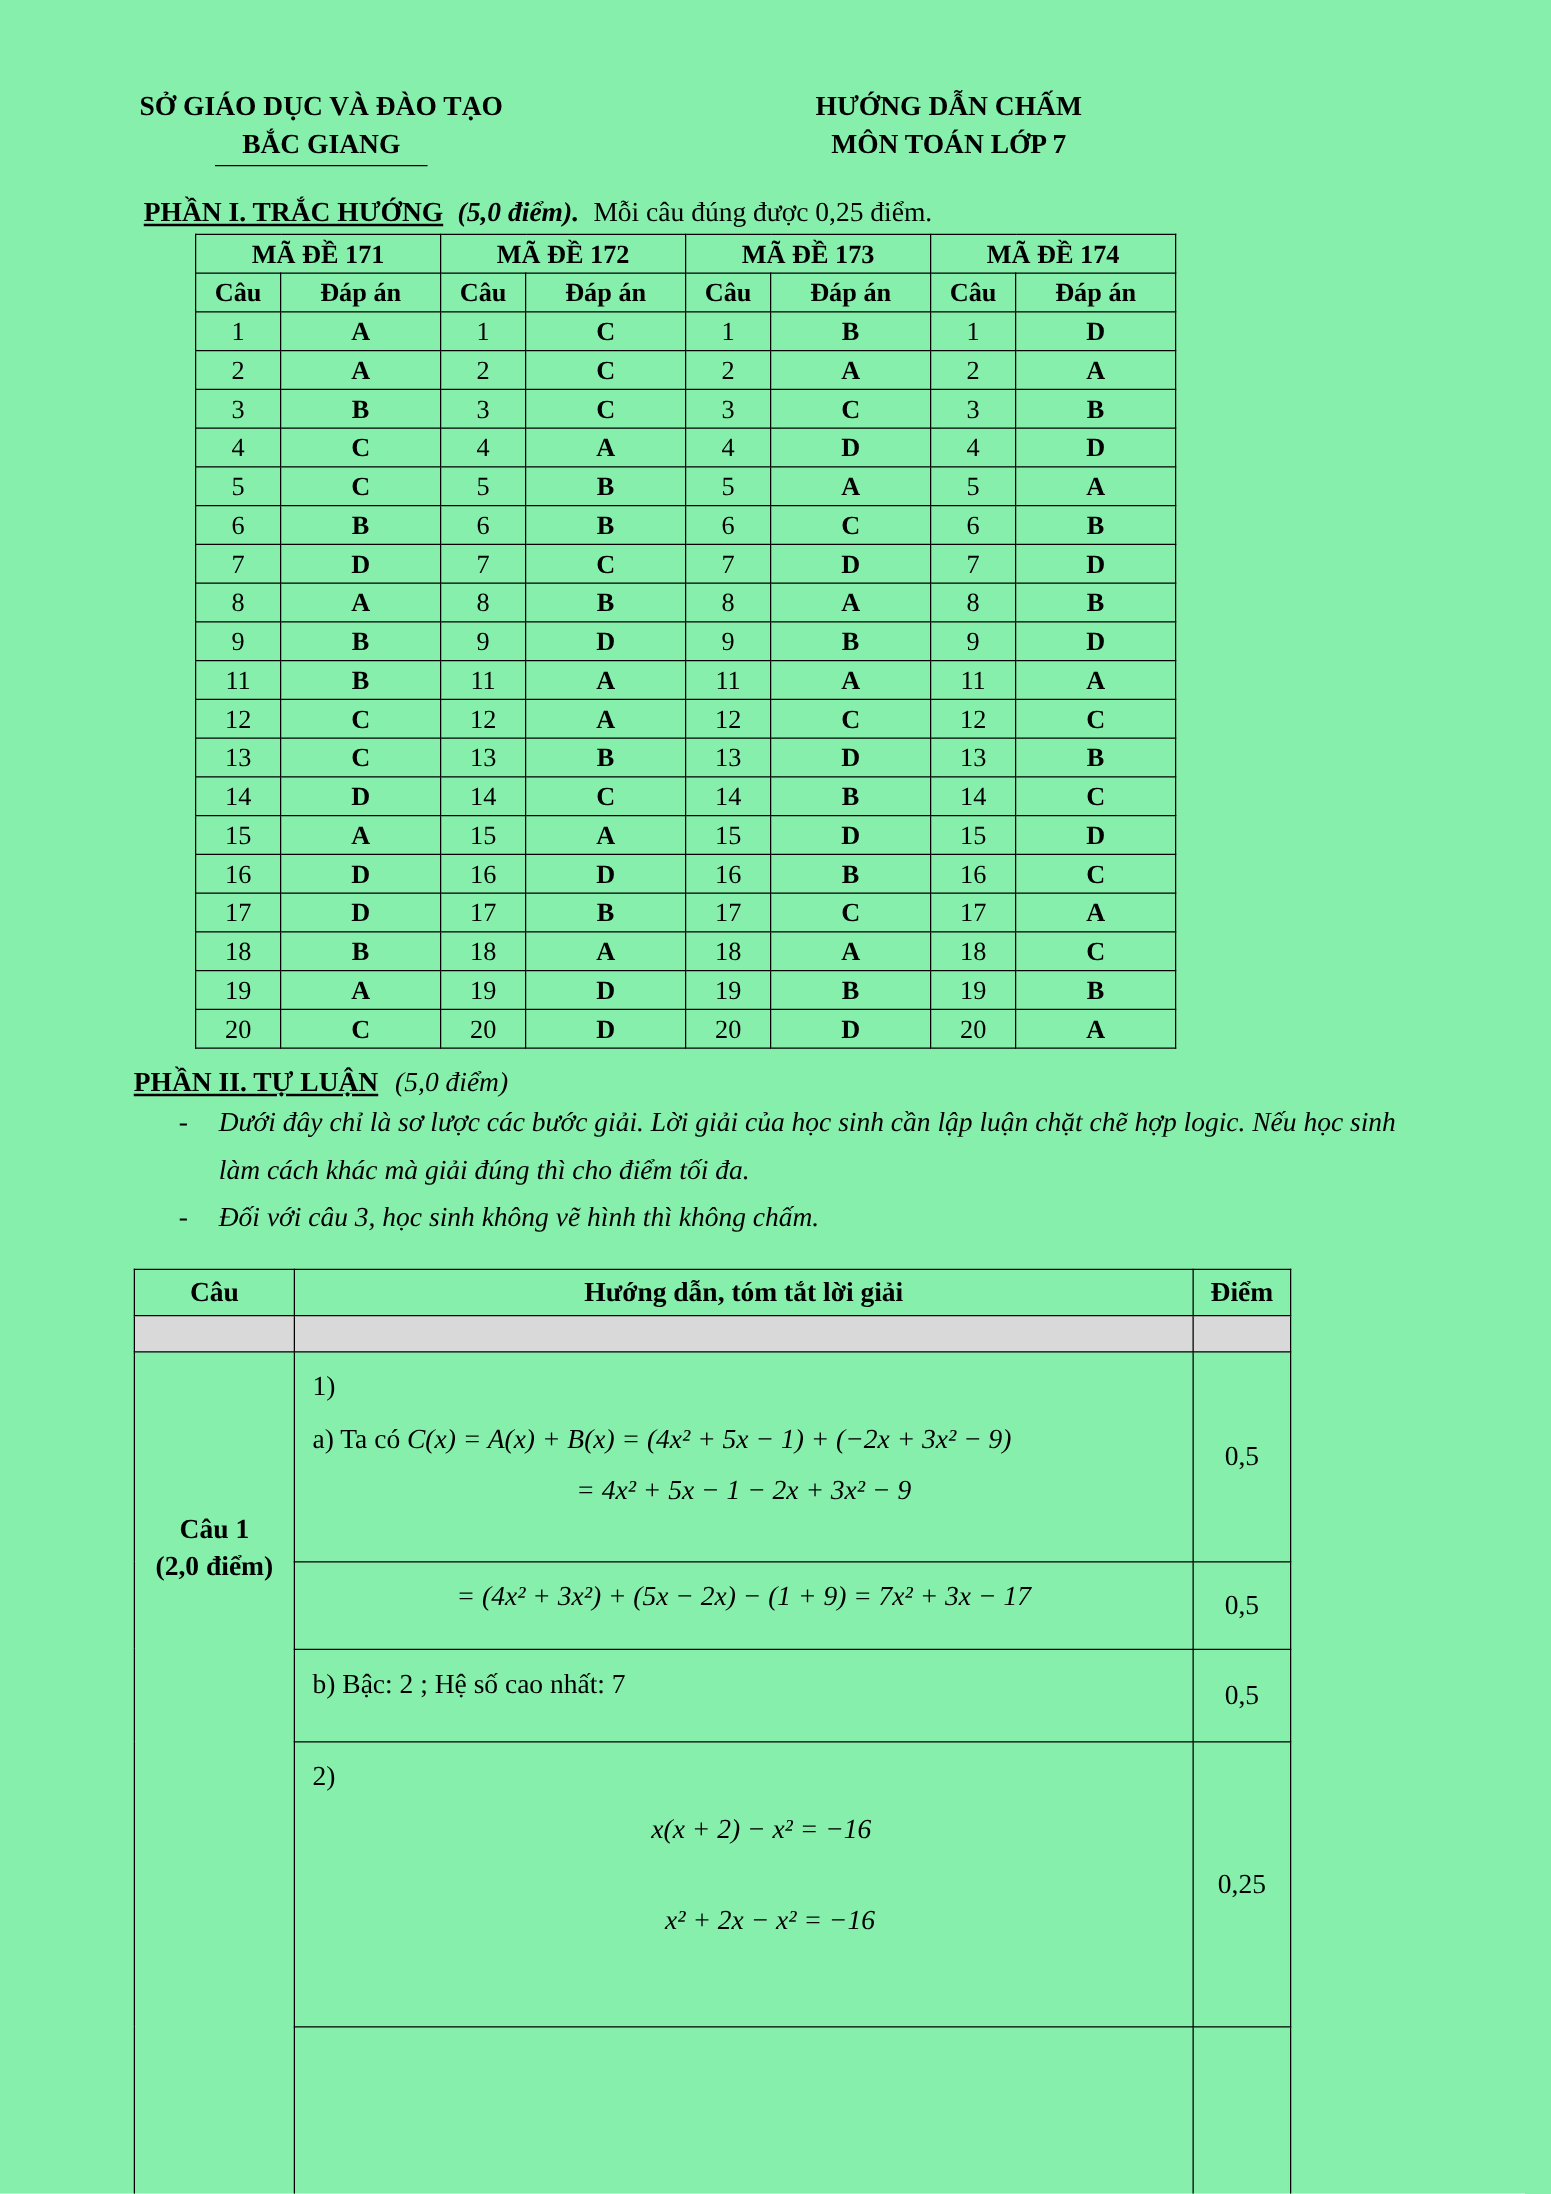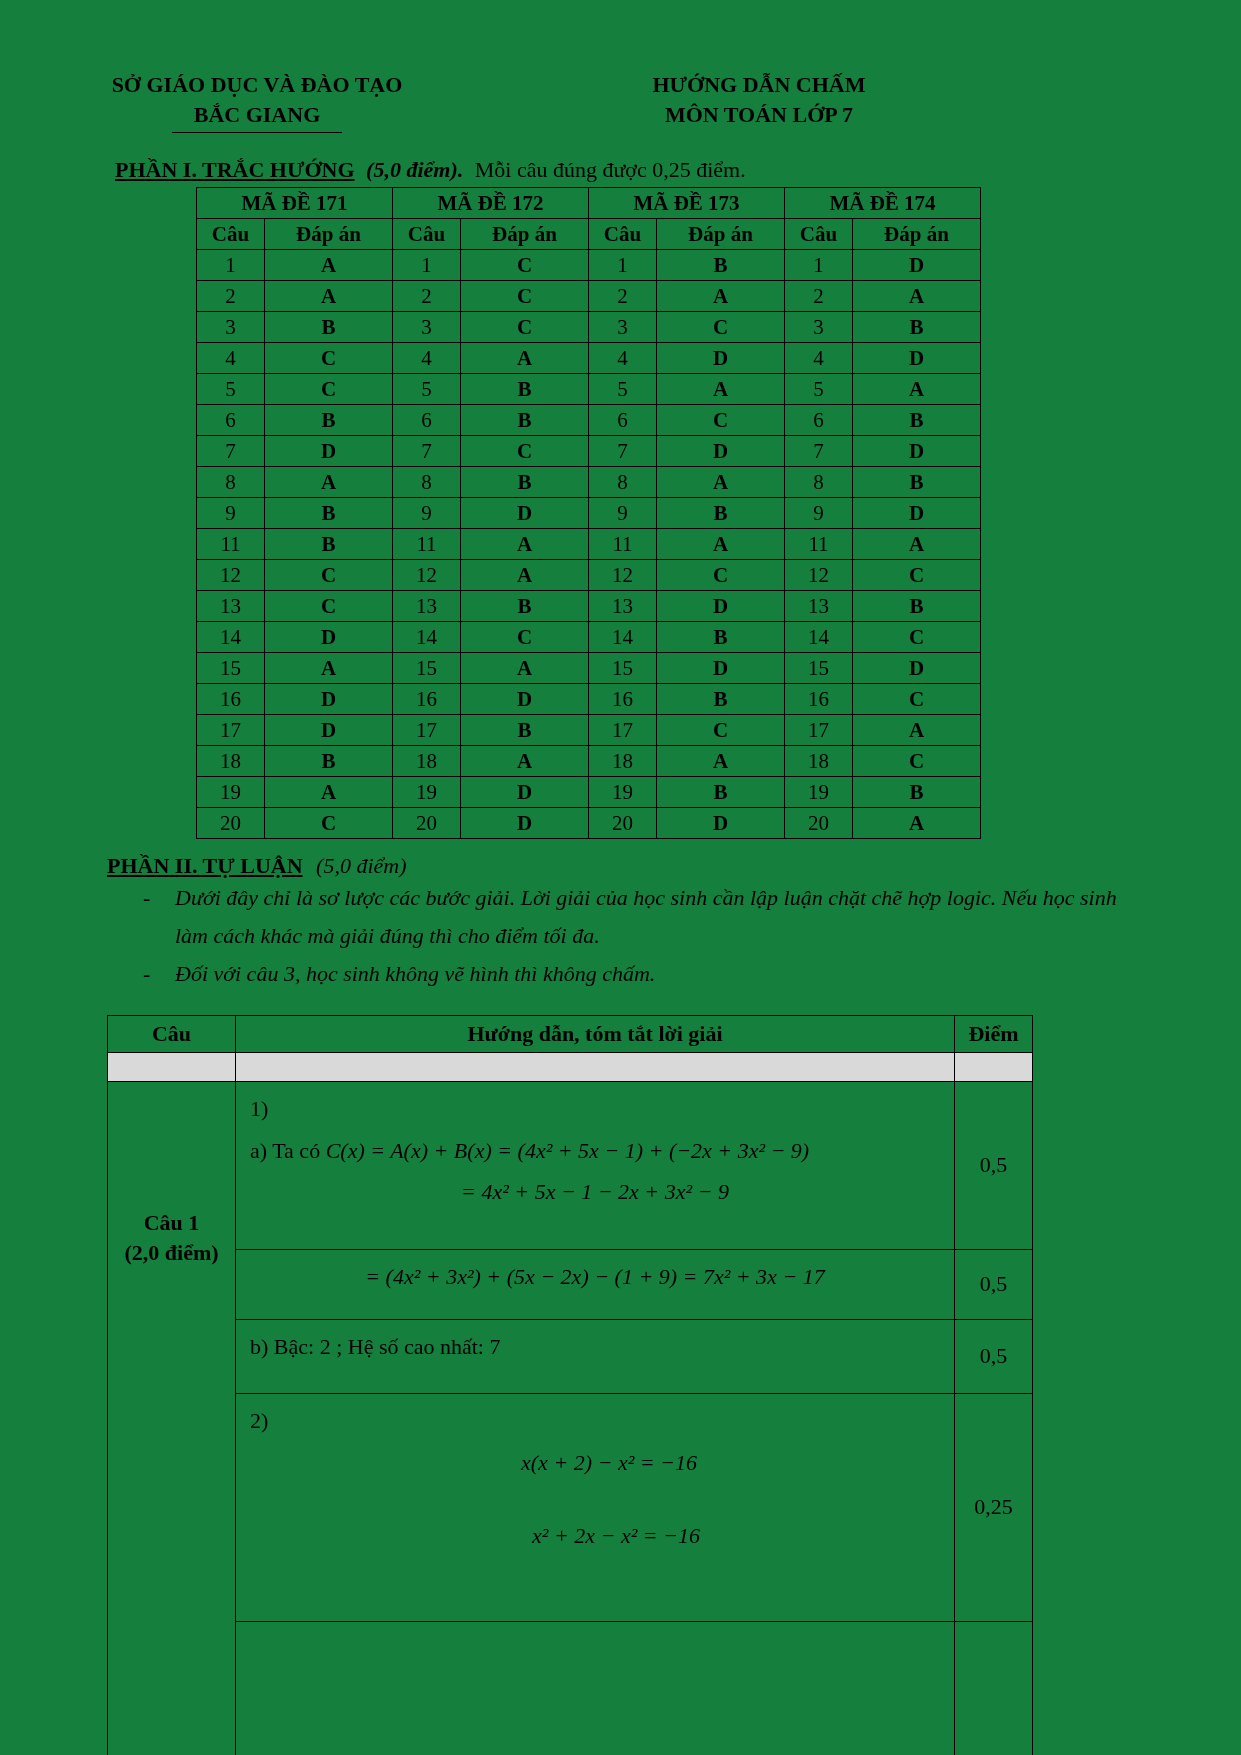--- a/index.html
+++ b/index.html
@@ -1,18 +1,18 @@
 <!DOCTYPE html>
 <html><head>
 <meta charset="utf-8">
 <style>
   html, body { margin: 0; padding: 0; background: #ffffff; }
   .page {
     width: 1241px; height: 1755px; box-sizing: border-box;
-    background: #15803d; color: #000000;
+    background: #86efac; color: #000000;
     font-family: "Liberation Serif", serif;
     font-size: 22px;
     padding: 70px 100px 0 107px;
     overflow: hidden; position: relative;
   }
   .b { font-weight: bold; }
   .i { font-style: italic; }
   .bi { font-weight: bold; font-style: italic; }
   .u { text-decoration: underline; }
   .math { font-style: italic; text-align: center; }
@@ -21,21 +21,21 @@
   .doc-header { display: flex; }
   .hdr-left { width: 300px; text-align: center; line-height: 1.35; }
   .underline-block { display: inline-block; border-bottom: 1.5px solid #000; padding: 0 22px 3px 22px; }
   .hdr-right { flex: 1; text-align: center; line-height: 1.35; padding-right: 30px; }
 
   
   .part1-heading { margin: 24px 0 4px 8px; }
   .part1-heading span { margin-right: 6px; }
 
   
-  .answer-table { border-collapse: collapse; margin-left: 89px; border-radius: 30px; }
+  .answer-table { border-collapse: collapse; margin-left: 49px; border-radius: 30px; }
   .answer-table th, .answer-table td {
     border: 1px solid #000; text-align: center; height: 30px;
     font-size: 21px; padding: 0 2px;
   }
   .answer-table thead th { font-weight: bold; }
   .answer-table td.ans { font-weight: bold; }
   .col-num { width: 68px; } .col-ans { width: 128px; }
 
   
   .part2-heading { margin: 14px 0 0 0; }

